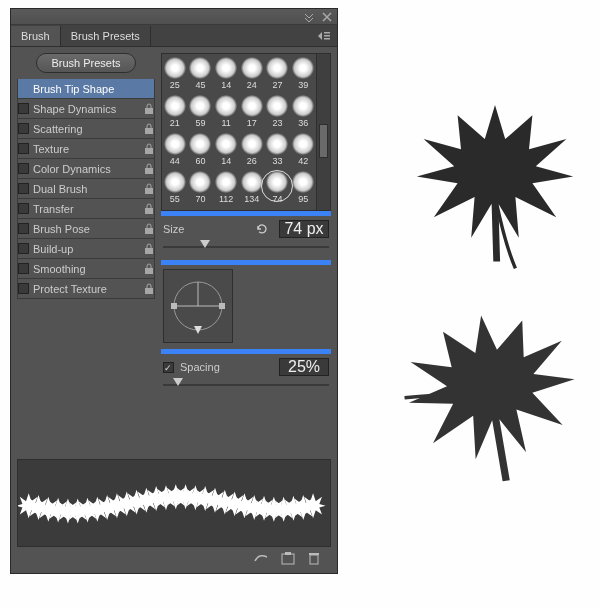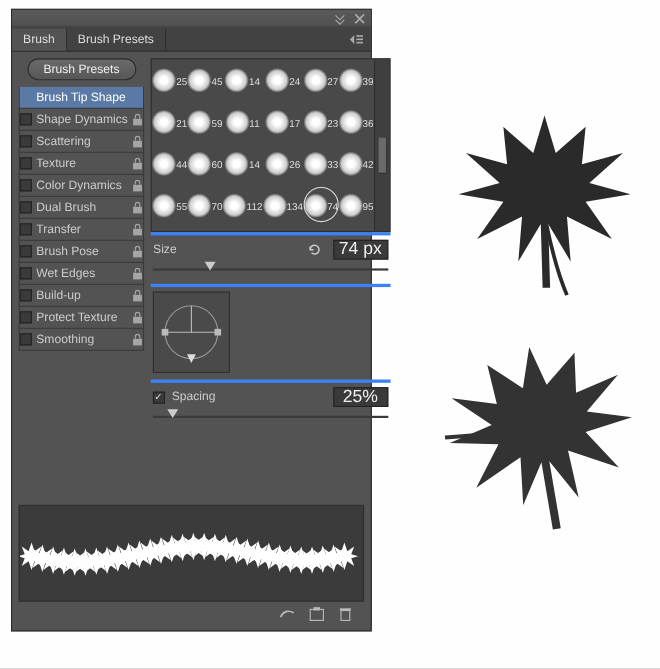--- a/index.html
+++ b/index.html
@@ -91,21 +91,21 @@
   }
   .thumbs {
     flex: 1;
     display: grid;
     grid-template-columns: repeat(6, 1fr);
     grid-auto-rows: 38px;
     gap: 0;
     overflow: hidden;
   }
   .thumb {
-    display: flex; flex-direction: row;
+    display: flex; flex-direction: column;
     align-items: center; justify-content: center;
     position: relative;
   }
   .thumb .swatch {
     width: 22px; height: 22px;
     background: radial-gradient(circle at 50% 50%, #fff 20%, #ccc 55%, transparent 72%);
     border-radius: 50%;
   }
   .thumb .num { font-size: 9px; color: #ddd; margin-top: 1px; }
   .thumb.sel::after{
@@ -123,21 +123,21 @@
     position: relative;
   }
   .scroll-thumb {
     position: absolute;
     left: 2px; right: 2px;
     top: 70px; height: 34px;
     background: #6a6a6a;
     border: 1px solid #2e2e2e;
   }
   .section {
-    border-top: 3px solid #3b82f6;
+    border-top: 5px solid #3b82f6;
     padding: 4px 2px 6px 2px;
   }
   .row-line { display: flex; align-items: center; gap: 6px; }
   .row-line .lbl { color: #ccc; }
   .reset-ico { margin-left: auto; margin-right: 4px; }
   .valbox {
     width: 50px; height: 18px;
     background: #3a3a3a;
     border: 1px solid #222;
     color: #eee;
@@ -297,45 +297,37 @@
         <div class="optrow">
           <span class="chk"></span>
           <span class="label">Brush Pose</span>
           <svg class="lock" viewBox="0 0 10 12">
               <rect x="1" y="5" width="8" height="6" fill="#bbb"></rect>
               <path d="M3 5 v-2 a2 2 0 0 1 4 0 v2" fill="none" stroke="#bbb"></path>
             </svg>
         </div>
         <div class="optrow">
           <span class="chk"></span>
-          <span class="label">Wet Edges</span>
-          <svg class="lock" viewBox="0 0 10 12">
-              <rect x="1" y="5" width="8" height="6" fill="#bbb"></rect>
-              <path d="M3 5 v-2 a2 2 0 0 1 4 0 v2" fill="none" stroke="#bbb"></path>
-            </svg>
-        </div>
-        <div class="optrow">
-          <span class="chk"></span>
           <span class="label">Build-up</span>
           <svg class="lock" viewBox="0 0 10 12">
               <rect x="1" y="5" width="8" height="6" fill="#bbb"></rect>
               <path d="M3 5 v-2 a2 2 0 0 1 4 0 v2" fill="none" stroke="#bbb"></path>
             </svg>
         </div>
         <div class="optrow">
           <span class="chk"></span>
+          <span class="label">Smoothing</span>
+          <svg class="lock" viewBox="0 0 10 12">
+              <rect x="1" y="5" width="8" height="6" fill="#bbb"></rect>
+              <path d="M3 5 v-2 a2 2 0 0 1 4 0 v2" fill="none" stroke="#bbb"></path>
+            </svg>
+        </div>
+        <div class="optrow">
+          <span class="chk"></span>
           <span class="label">Protect Texture</span>
-          <svg class="lock" viewBox="0 0 10 12">
-              <rect x="1" y="5" width="8" height="6" fill="#bbb"></rect>
-              <path d="M3 5 v-2 a2 2 0 0 1 4 0 v2" fill="none" stroke="#bbb"></path>
-            </svg>
-        </div>
-        <div class="optrow">
-          <span class="chk"></span>
-          <span class="label">Smoothing</span>
           <svg class="lock" viewBox="0 0 10 12">
               <rect x="1" y="5" width="8" height="6" fill="#bbb"></rect>
               <path d="M3 5 v-2 a2 2 0 0 1 4 0 v2" fill="none" stroke="#bbb"></path>
             </svg>
         </div>
       </div>
 
       <div class="right-col">
         <div class="thumb-area">
           <div class="thumbs" id="thumbs">

